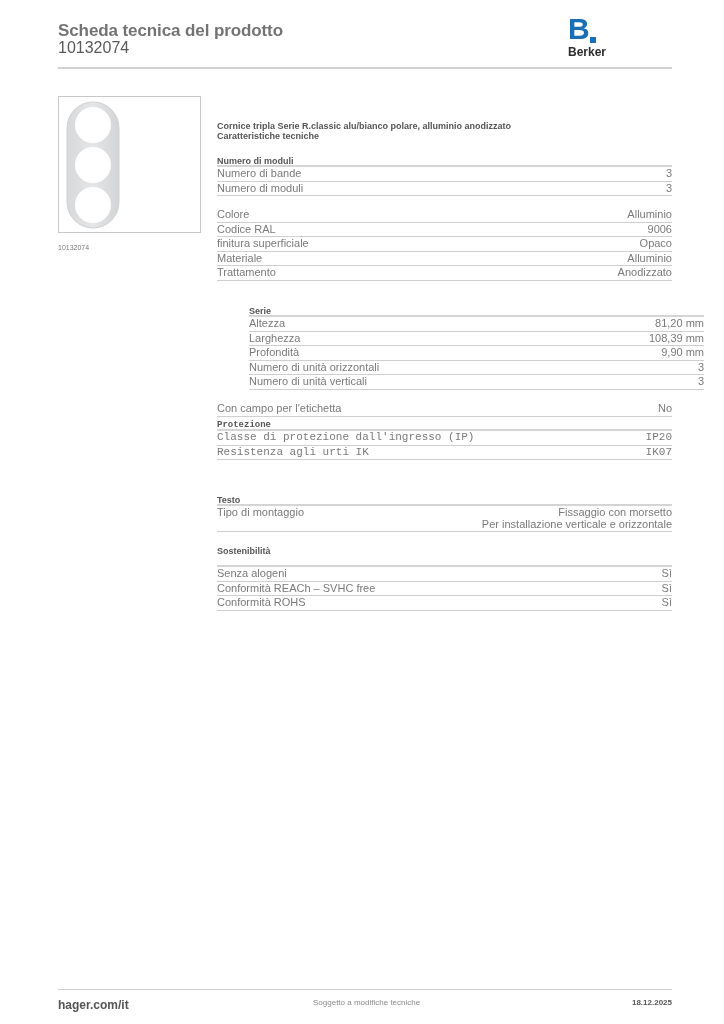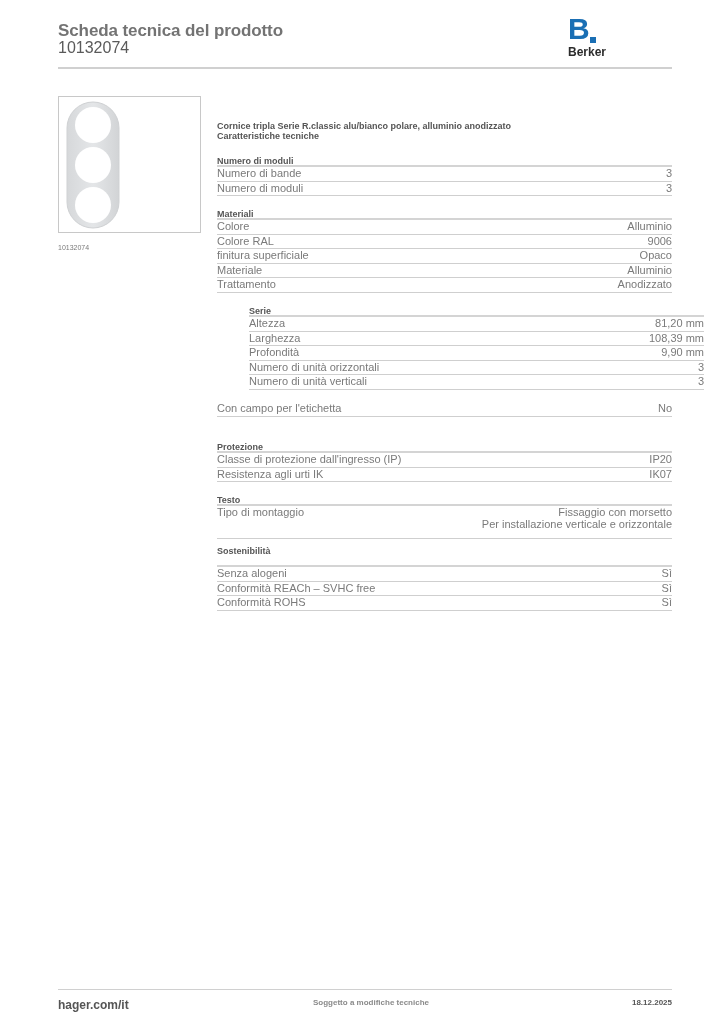--- a/index.html
+++ b/index.html
@@ -19,25 +19,25 @@
   .image-caption { position: absolute; left: 58px; top: 244px; font-size: 7px; color: #7a7a7a; }
 
   .content { position: absolute; left: 217px; top: 0; width: 455px; }
   .product-name { position: absolute; top: 97px; left: 0; font-size: 9px; font-weight: bold; color: #555; white-space: nowrap; margin-top: 24px; }
   .tech-title { position: absolute; top: 131px; left: 0; font-size: 9px; font-weight: bold; color: #555; }
 
   .section { position: absolute; left: 0; width: 455px; }
   .section-title { font-size: 9px; font-weight: bold; color: #555; height: 12px; line-height: 12px; border-bottom: 2px solid #d4d4d4; padding-bottom: 1px; }
   .row { display: flex; justify-content: space-between; font-size: 11px; color: #7a7a7a; line-height: 13.6px; border-bottom: 1px solid #cfcfcf; min-height: 14.6px; }
   .row .val { text-align: right; }
-  .row.multi { line-height: 11.5px; padding-top: 1px; padding-bottom: 8px; }
+  .row.multi { line-height: 11.5px; padding-top: 1px; padding-bottom: 1px; }
 
   .footer-rule { position: absolute; left: 58px; top: 989px; width: 614px; height: 1px; background: #d0d0d0; }
   .footer-left { position: absolute; left: 58px; top: 998px; font-size: 12px; font-weight: bold; color: #555; }
-  .footer-center { position: absolute; left: 313px; top: 998px; font-size: 8px; color: #8a8a8a; font-weight: bold; }
+  .footer-center { position: absolute; left: 313px; top: 998px; font-size: 8px; color: #8a8a8a; }
   .footer-right { position: absolute; right: 52px; top: 998px; font-size: 8px; font-weight: bold; color: #555; }
 </style>
 </head>
 <body>
 
 <div class="header-title">Scheda tecnica del prodotto</div>
 <div class="header-code">10132074</div>
 <div class="logo">
   <span class="logo-b">B</span>
   <span class="logo-dot"></span>
@@ -72,27 +72,26 @@
       <span>Numero di bande</span>
       <span class="val">3</span>
     </div>
     <div class="row">
       <span>Numero di moduli</span>
       <span class="val">3</span>
     </div>
   </div>
 
   <div class="section" style="top:208px;">
-    <div class="section-title">Materiali</div>
     <div class="row">
       <span>Colore</span>
       <span class="val">Alluminio</span>
     </div>
     <div class="row">
-      <span>Colore RAL</span>
+      <span>Codice RAL</span>
       <span class="val">9006</span>
     </div>
     <div class="row">
       <span>finitura superficiale</span>
       <span class="val">Opaco</span>
     </div>
     <div class="row">
       <span>Materiale</span>
       <span class="val">Alluminio</span>
     </div>
@@ -126,21 +125,21 @@
     </div>
   </div>
 
   <div class="section" style="top:402px;">
     <div class="row">
       <span>Con campo per l'etichetta</span>
       <span class="val">No</span>
     </div>
   </div>
 
-  <div class="section" style="top:441px;">
+  <div class="section" style="top:419px;font-family:Liberation Mono, monospace;">
     <div class="section-title">Protezione</div>
     <div class="row">
       <span>Classe di protezione dall'ingresso (IP)</span>
       <span class="val">IP20</span>
     </div>
     <div class="row">
       <span>Resistenza agli urti IK</span>
       <span class="val">IK07</span>
     </div>
   </div>

